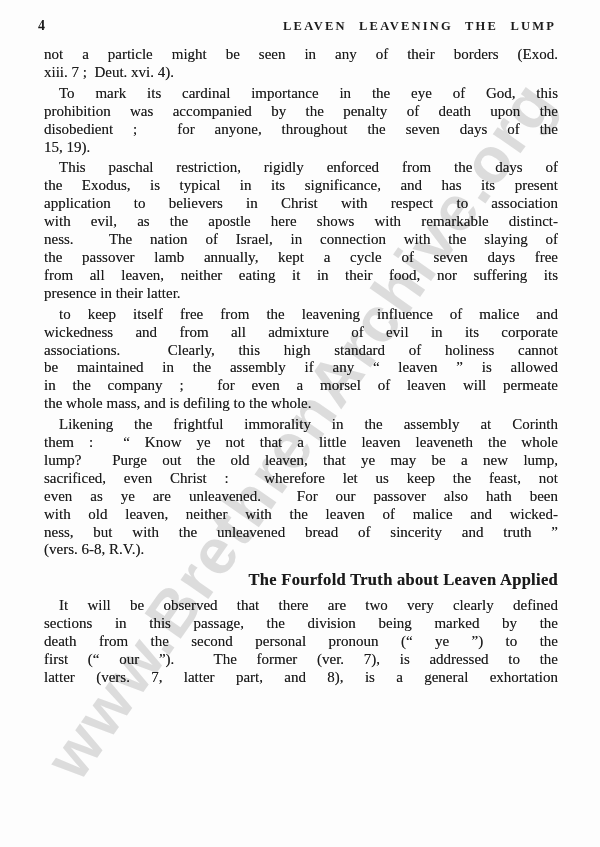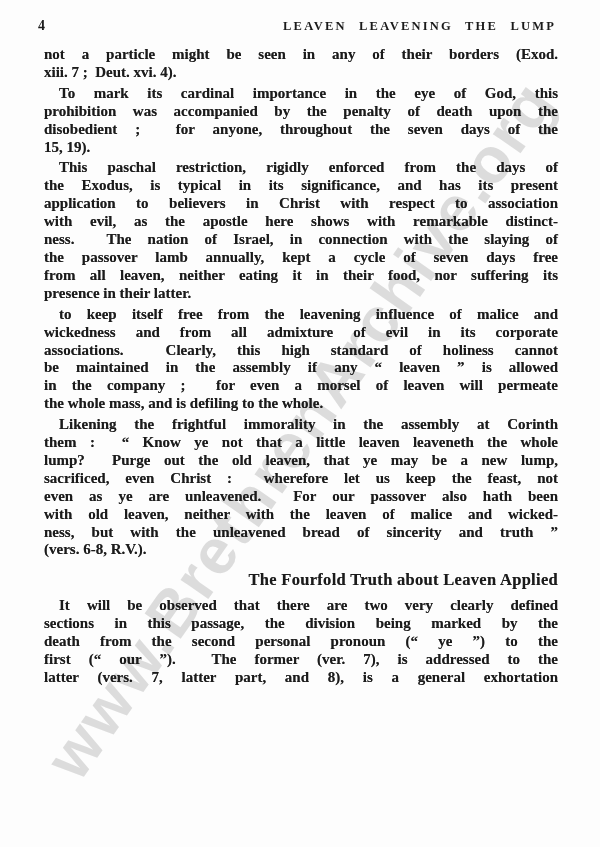--- a/index.html
+++ b/index.html
@@ -75,21 +75,20 @@
   .para {
     margin: 0 0 3px 0;
   }
   .para.indent .line:first-child {
     text-indent: 15px;
   }
   .line {
     text-align: justify;
     text-align-last: justify;
     text-justify: inter-word;
-    font-weight: bold;
   }
   .line.last {
     text-align-last: left;
   }
   .heading {
     text-align: right;
     font-weight: bold;
     font-size: 16.5px;
     margin: 12px 0 8px 0;
     letter-spacing: 0.3px;

